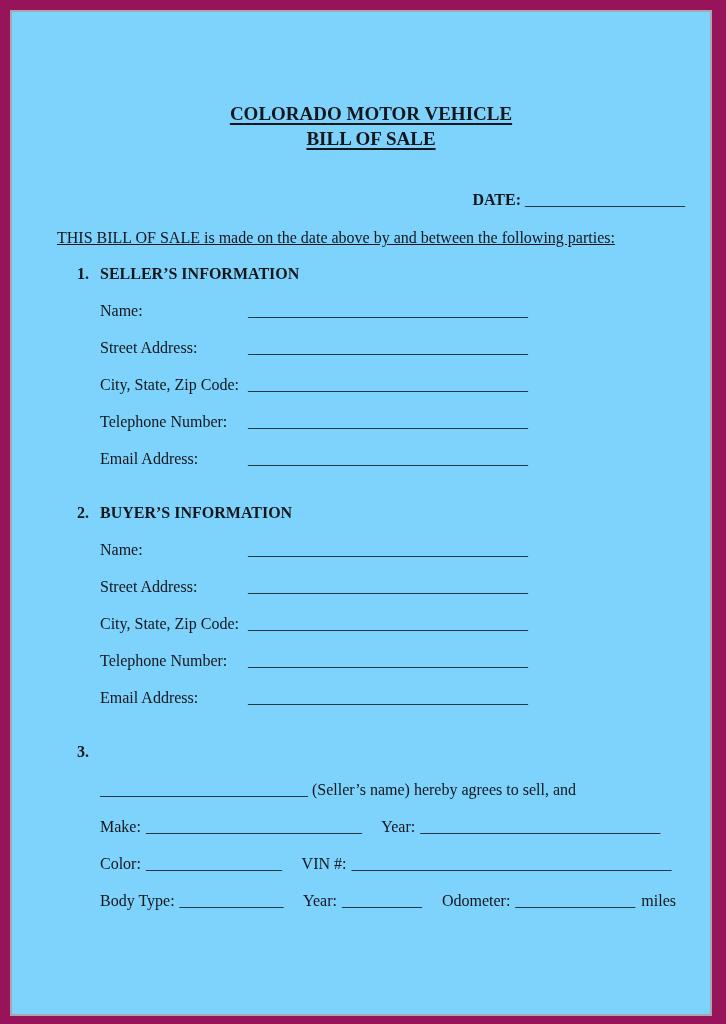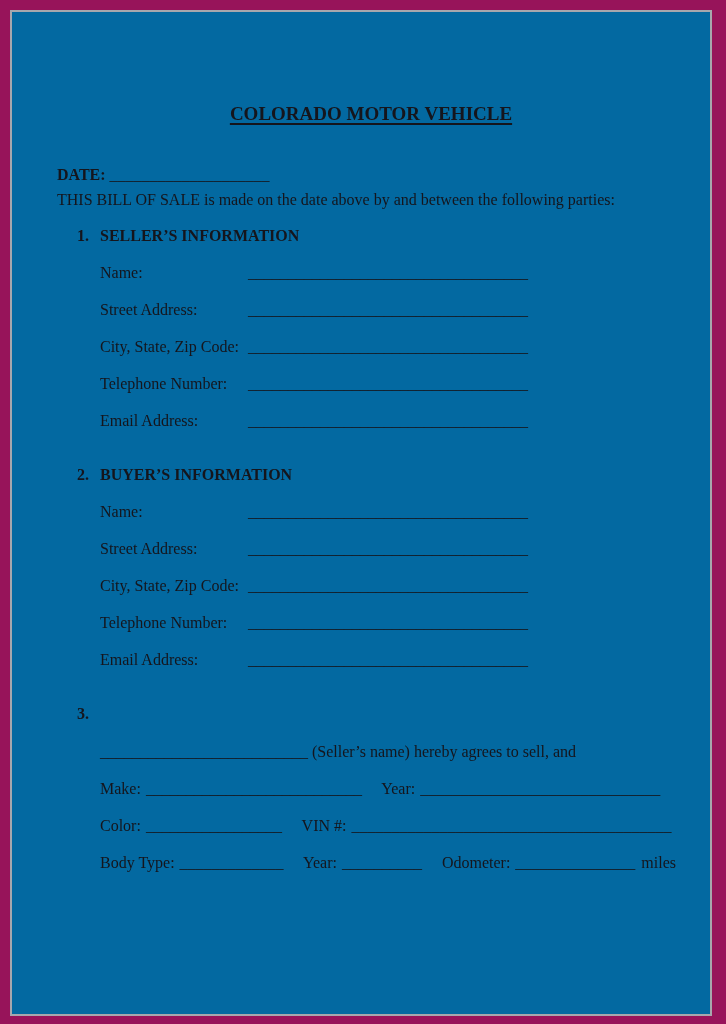--- a/index.html
+++ b/index.html
@@ -8,44 +8,44 @@
     height: 1024px;
     box-sizing: border-box;
     background: #97145a;              
     padding: 10px 14px 8px 10px;     
     font-family: "Liberation Serif", serif;
   }
   .page {
     box-sizing: border-box;
     width: 100%;
     height: 100%;
-    background: #0369a1;
+    background: #7dd3fc;
     border: 2px solid #a7a7ad;       
     padding: 89px 25px 0 45px;
     color: #15151c;
     font-size: 16px;
     line-height: 21px;
     overflow: hidden;
   }
   .title {
     margin: 0;
     text-align: center;
     font-size: 19px;
     line-height: 25px;
     font-weight: bold;
   }
   .title-line {
     display: block;
     text-decoration: underline;
     text-decoration-thickness: 2px;
     text-underline-offset: 3px;
   }
-  .date-row { margin: 38px 0 0 0; white-space: nowrap; }
+  .date-row { margin: 38px 0 0 0; white-space: nowrap; text-align: right; }
   .bold { font-weight: bold; }
-  .intro { margin: 4px 0 0 0; white-space: nowrap; }
+  .intro { margin: 17px 0 0 0; white-space: nowrap; text-decoration: underline; }
 
   .section { margin-top: 33px; }
   .section.first { margin-top: 15px; }
   .sec-header { display: flex; font-weight: bold; }
   .sec-num { flex: 0 0 auto; width: 23px; margin-left: 20px; }
 
   .field-row { display: flex; margin: 16px 0 0 43px; white-space: nowrap; }
   .f-label { flex: 0 0 auto; min-width: 148px; }
   .f-line { letter-spacing: 0; }
 
@@ -57,20 +57,21 @@
   .v-gap { margin-right: 16px; }
   .v-suffix { margin-left: 6px; }
 </style>
 </head>
 <body>
 
 <div class="page">
 
   <h1 class="title">
     <span class="title-line">COLORADO MOTOR VEHICLE</span>
+    <span class="title-line">BILL OF SALE</span>
   </h1>
 
   <p class="date-row"><span class="bold">DATE:</span> <span>____________________</span></p>
 
   <p class="intro">THIS BILL OF SALE is made on the date above by and between the following parties:</p>
 
   <div class="section first">
     <div class="sec-header">
       <span class="sec-num">1.</span>
       <span>SELLER’S INFORMATION</span>

